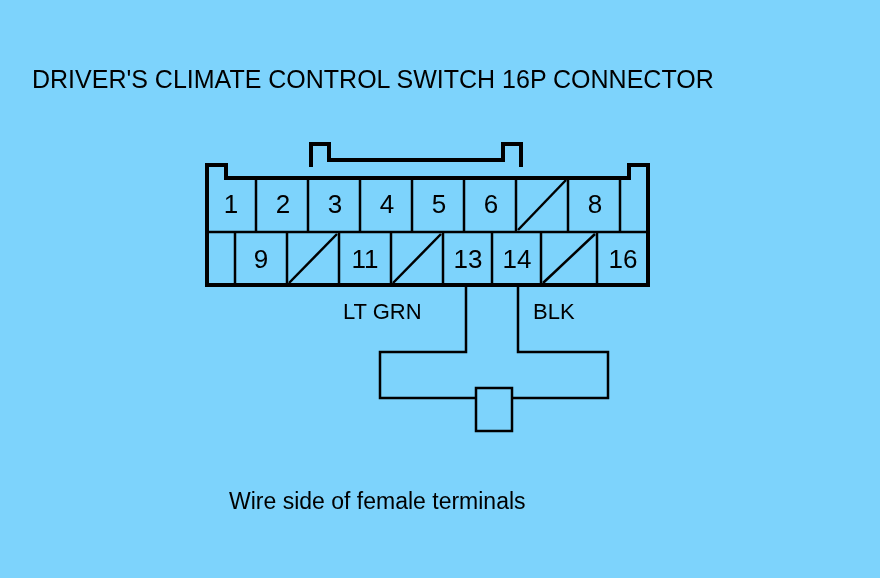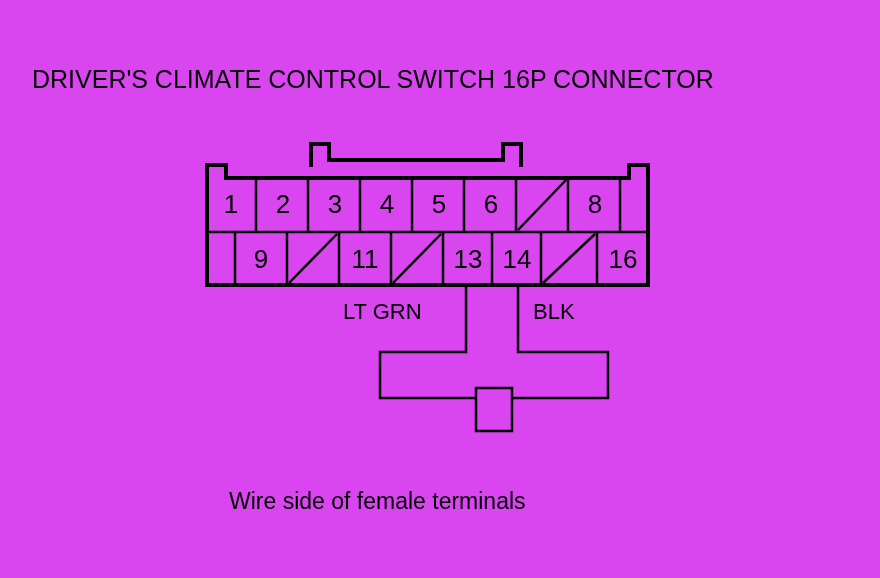--- a/index.html
+++ b/index.html
@@ -11,21 +11,21 @@
     width: 880px;
     height: 578px;
     overflow: hidden;
     font-family: "Liberation Sans", sans-serif;
     color: #000000;
   }
   #diagram-root {
     position: relative;
     width: 880px;
     height: 578px;
-    background: #d946ef;
+    background: #7dd3fc;
   }
   svg#wiring-diagram {
     display: block;
     width: 880px;
     height: 578px;
   }
   .ttl {
     font-family: "Liberation Sans", sans-serif;
     font-size: 25px;
     fill: #000000;

